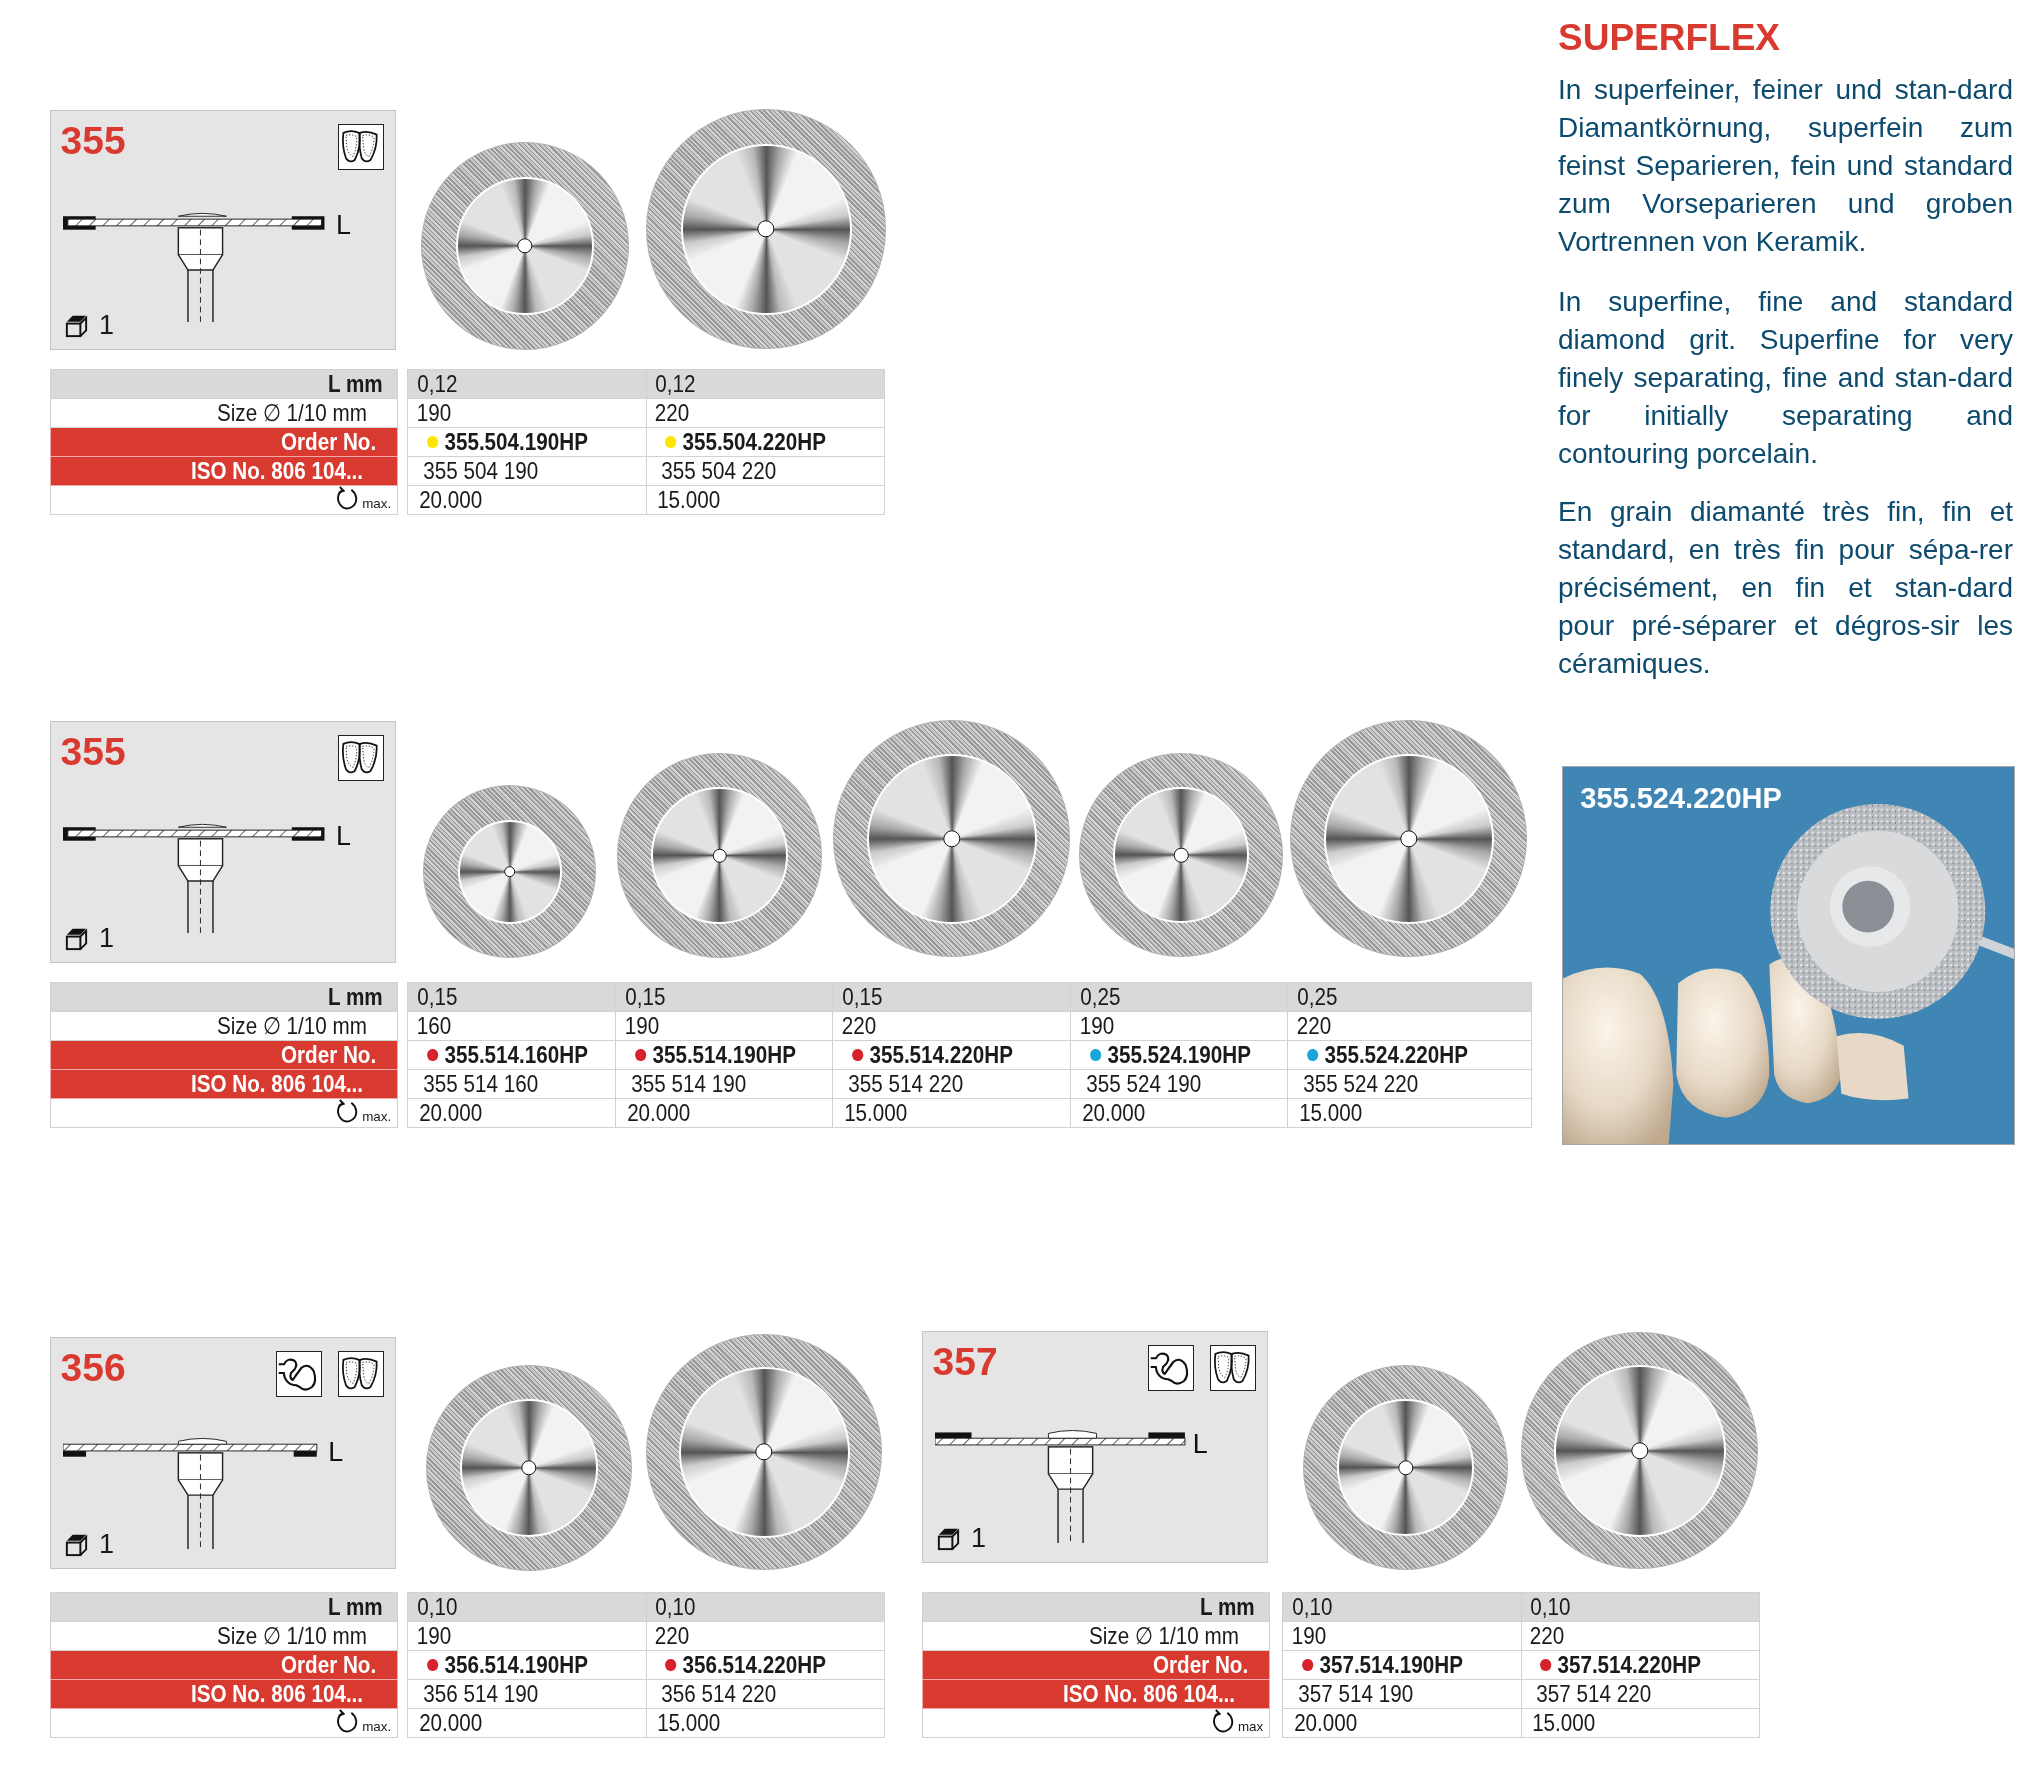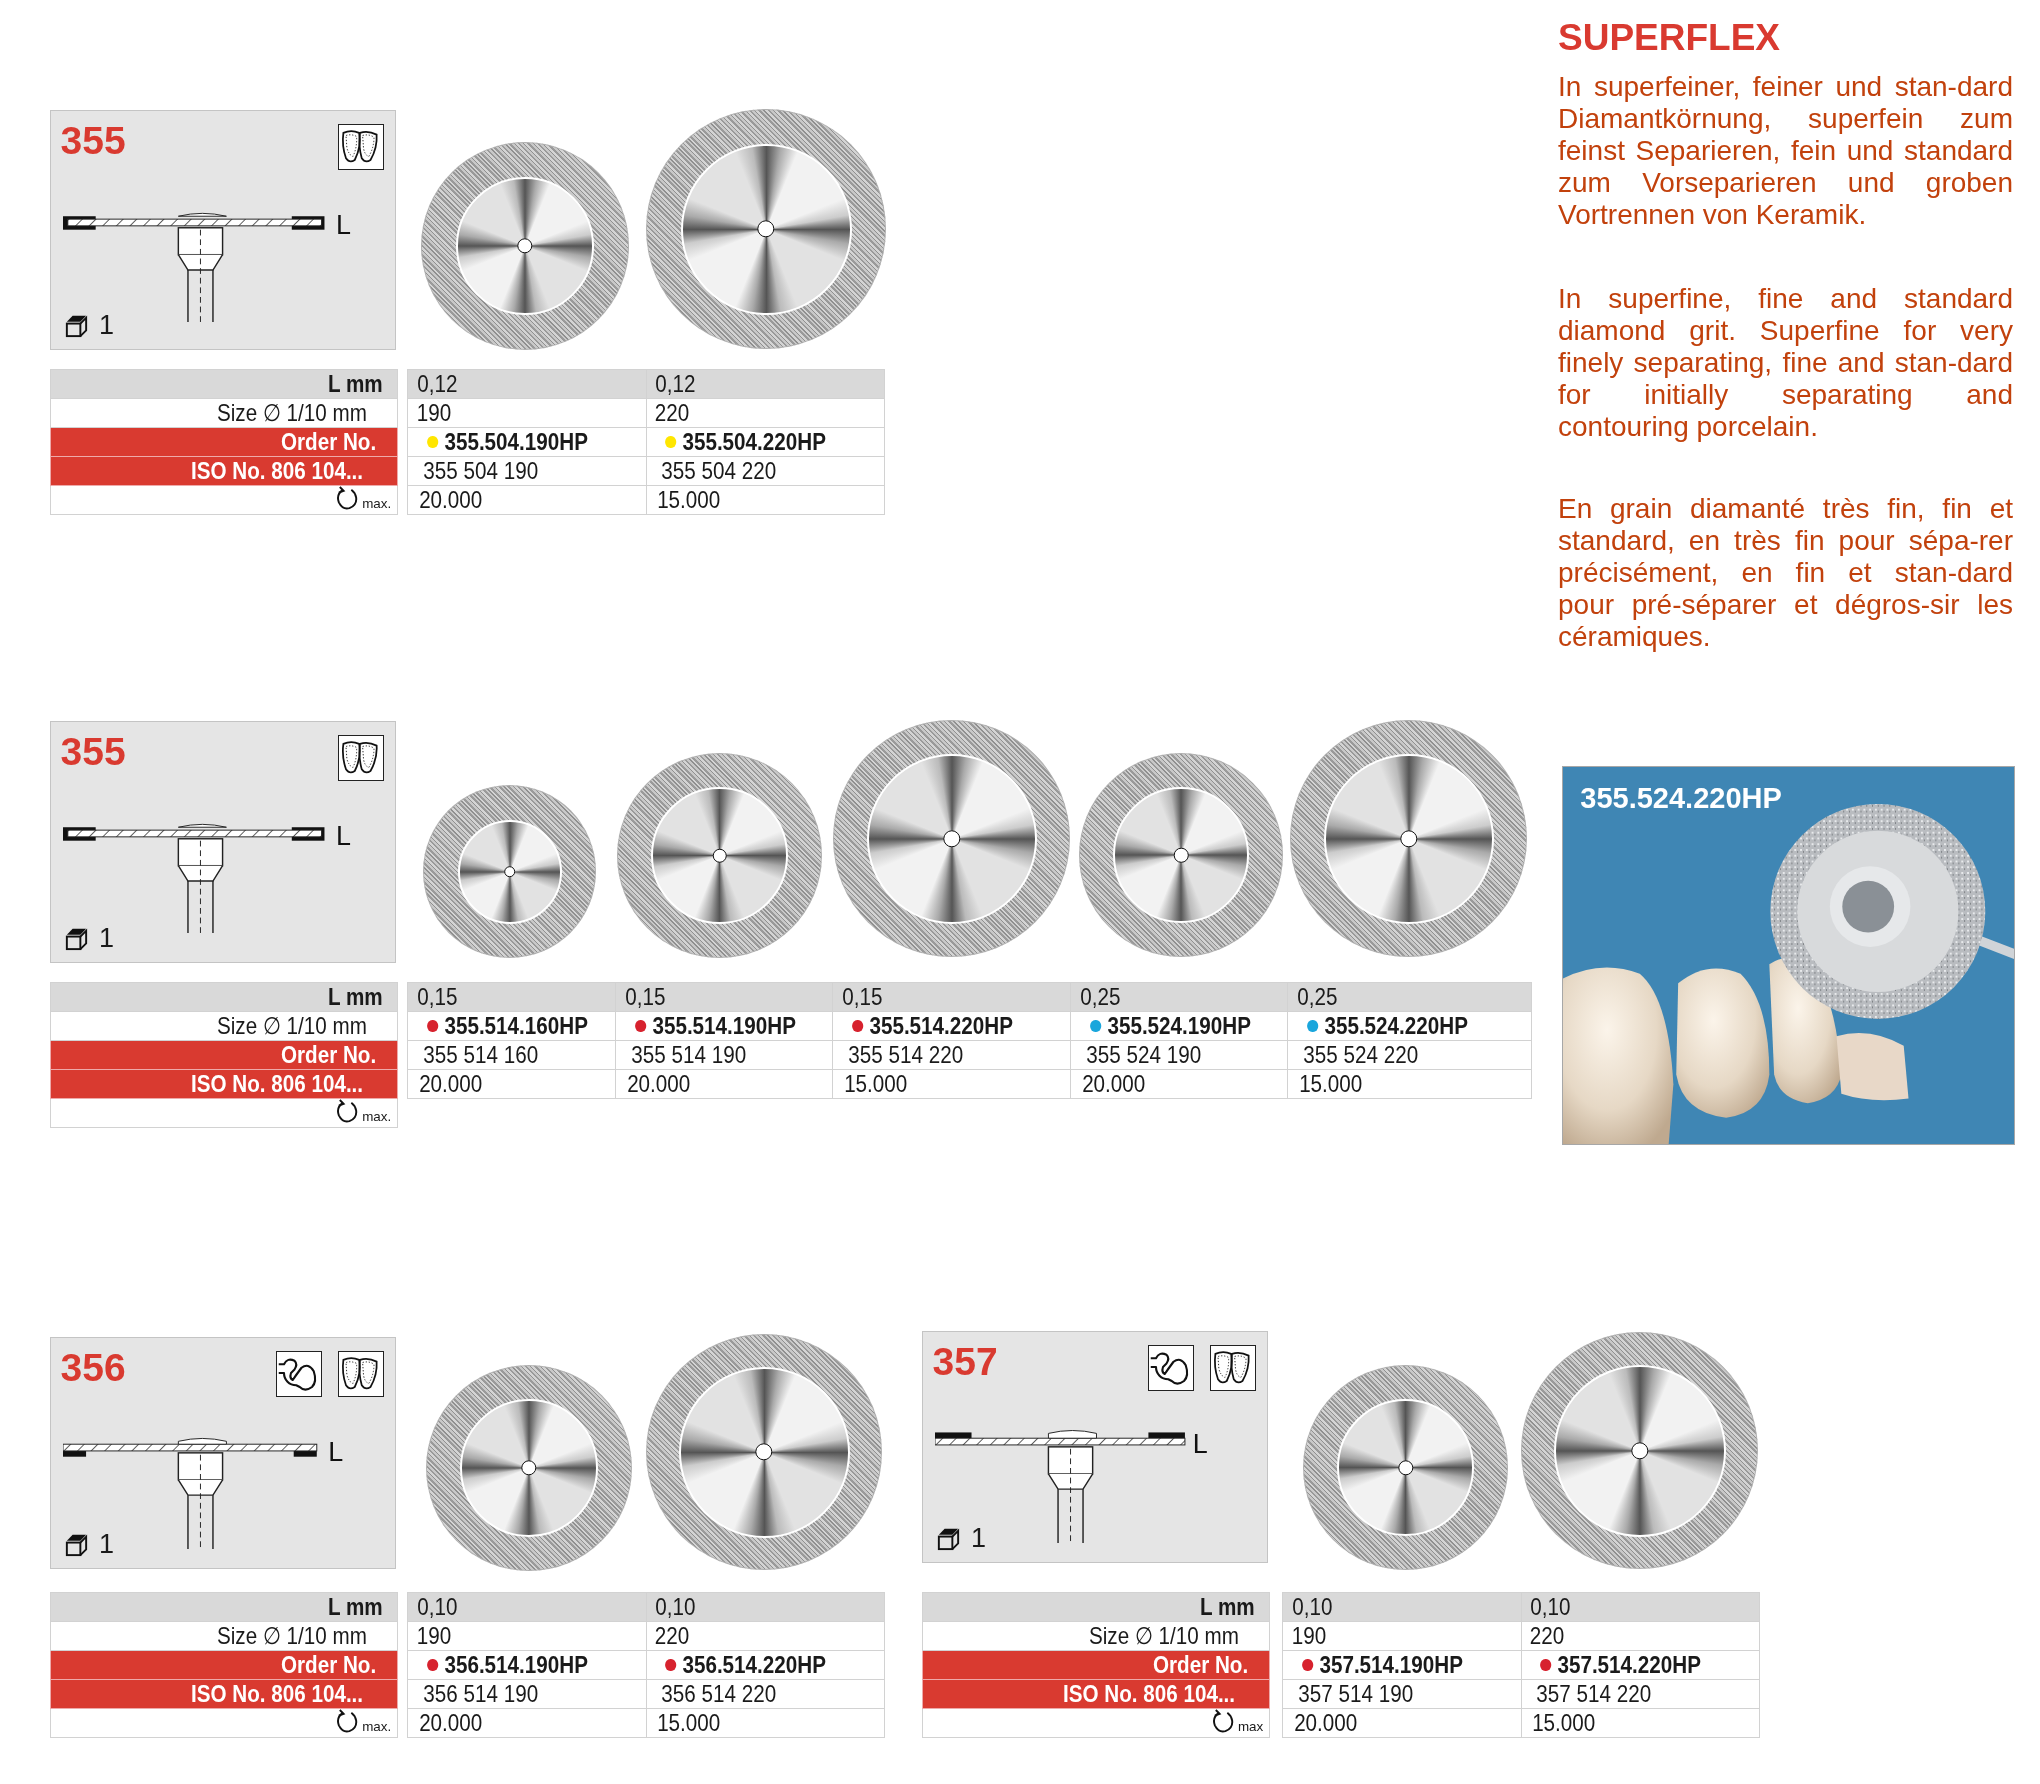--- a/index.html
+++ b/index.html
@@ -46,22 +46,22 @@
             #555 0deg, #aaa 10deg, #f2f2f2 22deg, #f2f2f2 68deg, #ccc 80deg, #555 90deg,
             #aaa 100deg, #e2e2e2 112deg, #e2e2e2 158deg, #bbb 170deg, #555 180deg,
             #aaa 190deg, #f2f2f2 202deg, #f2f2f2 248deg, #ccc 260deg, #555 270deg,
             #aaa 280deg, #e2e2e2 292deg, #e2e2e2 338deg, #bbb 350deg, #555 360deg); }
   .disc .hole { position:absolute; left:50%; top:50%; border-radius:50%; background:#fff; border:1.9px solid #111;
           transform:translate(-50%,-50%); }
 
   
   .title { position:absolute; left:1558px; top:17.3px; font-size:37px; font-weight:bold; color:#d93a30;
            font-family:"Liberation Sans", sans-serif; }
-  .para { position:absolute; left:1558px; width:455px; font-size:28px; line-height:32px; text-align:justify;
-          hyphens:manual; color:#c2410c; font-family:"Liberation Sans", sans-serif; }
+  .para { position:absolute; left:1558px; width:455px; font-size:28px; line-height:38px; text-align:justify;
+          hyphens:manual; color:#0c4a6e; font-family:"Liberation Sans", sans-serif; }
 
   .photo { position:absolute; left:1562px; top:766px; width:453px; height:379px; background:#3f86b4;
            border:1.9px solid #a7a7a7; box-sizing:border-box; overflow:hidden; }
   .photo .ptitle { position:absolute; left:17.3px; top:15.4px; font-size:29px; font-weight:bold; color:#fff; }
 </style>
 </head>
 <body>
 
 <div class="title">SUPERFLEX</div>
 <div class="para" style="top:71px">In superfeiner, feiner und stan-dard Diamantkörnung, superfein zum feinst Separieren, fein und standard zum Vorseparieren und groben Vortrennen von Keramik.</div>
@@ -288,20 +288,27 @@
       <col style="width:244px">
     </colgroup>
   <tbody>
       <tr class="r0">
     <td><span class="cond">0,15</span></td>
         <td><span class="cond">0,15</span></td>
         <td><span class="cond">0,15</span></td>
         <td><span class="cond">0,25</span></td>
         <td><span class="cond">0,25</span></td>
   </tr>
+  <tr class="r1">
+    <td><span class="cond">160</span></td>
+        <td><span class="cond">190</span></td>
+        <td><span class="cond">220</span></td>
+        <td><span class="cond">190</span></td>
+        <td><span class="cond">220</span></td>
+  </tr>
   <tr class="r2">
     <td><span class="cond"><span class="dot" style="background:#d7222e"></span><span>355.514.160HP</span></span></td>
     <td><span class="cond"><span class="dot" style="background:#d7222e"></span><span>355.514.190HP</span></span></td>
     <td><span class="cond"><span class="dot" style="background:#d7222e"></span><span>355.514.220HP</span></span></td>
     <td><span class="cond"><span class="dot" style="background:#1aa6dc"></span><span>355.524.190HP</span></span></td>
     <td><span class="cond"><span class="dot" style="background:#1aa6dc"></span><span>355.524.220HP</span></span></td>
   </tr>
   <tr class="r3">
     <td><span class="cond">355 514 160</span></td>
         <td><span class="cond">355 514 190</span></td>

